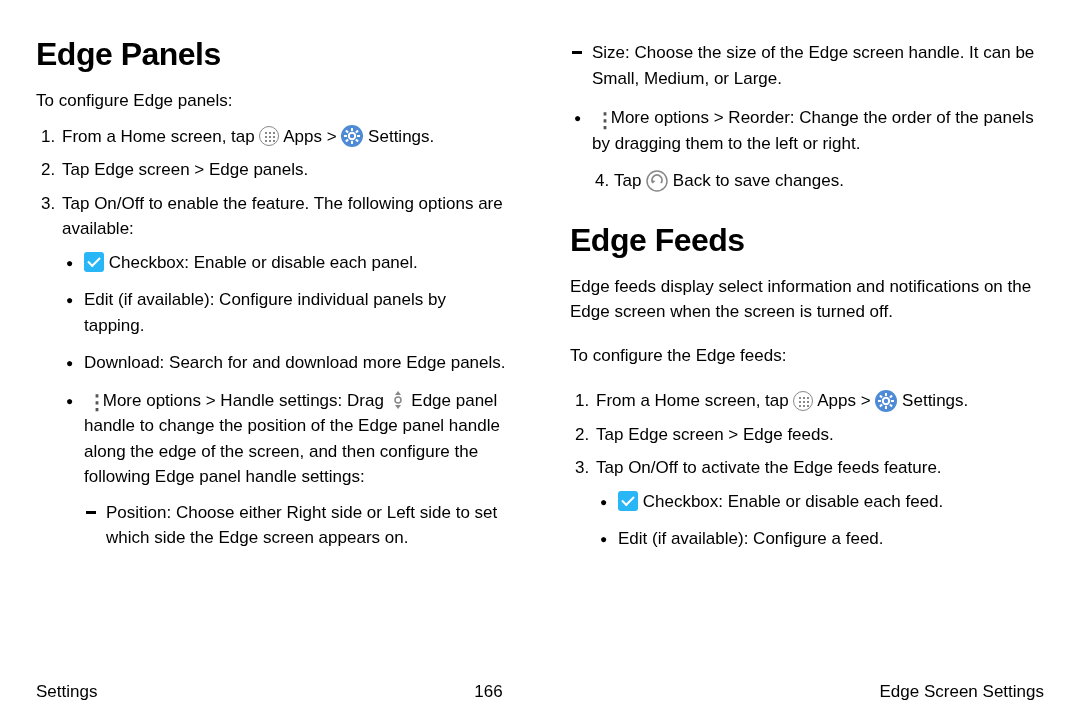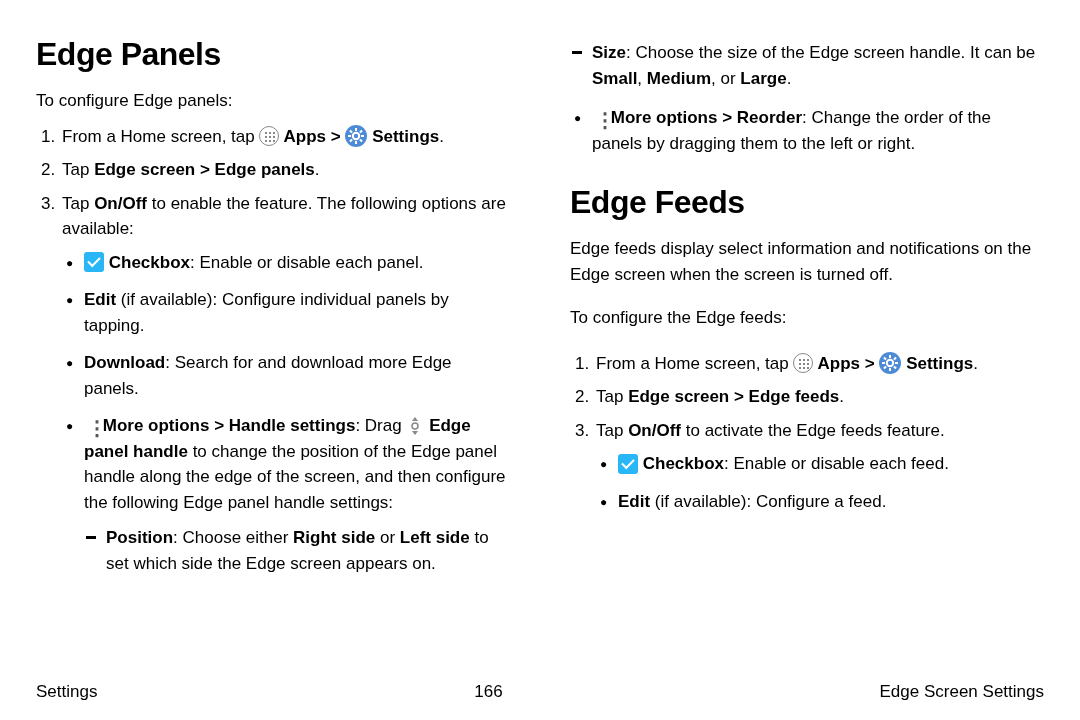--- a/index.html
+++ b/index.html
@@ -67,21 +67,21 @@
   }
   ul.dashes > li::before {
     content: "";
     position: absolute;
     left: 2px;
     top: 11px;
     width: 10px;
     height: 3px;
     background: #000;
   }
-  b { font-weight: 700; }
+  b { font-weight: 400; }
   .icon {
     display: inline-block;
     vertical-align: middle;
     position: relative;
     top: -1px;
   }
   .icon-apps {
     width: 20px; height: 20px;
     border: 1.5px solid #888;
     border-radius: 50%;
@@ -242,20 +242,27 @@
     <ul class="dashes colright-topdashes">
       <li>
         <b>Size</b><span>: Choose the size of the Edge screen handle. It can be </span><b>Small</b><span>, </span><b>Medium</b><span>, or </span><b>Large</b><span>.</span>
       </li>
     </ul>
     <ul class="bullets colright-topbullet">
       <li>
         <span class="icon icon-more"></span><b> More options &gt; Reorder</b><span>: Change the order of the panels by dragging them to the left or right.</span>
       </li>
     </ul>
+    <ol class="colright-ol-cont" start="4">
+      <li>
+        <span>Tap </span><span class="icon icon-back"><svg>
+              <use href="#back-svg"></use>
+            </svg></span><b> Back</b><span> to save changes.</span>
+      </li>
+    </ol>
 
     <h1 class="feeds">Edge Feeds</h1>
     <p style="margin-bottom:18px;">Edge feeds display select information and notifications on the Edge screen when the screen is turned off.</p>
     <p style="margin-bottom:20px;">To configure the Edge feeds:</p>
     <ol class="mainlist">
       <li>
         <span>From a Home screen, tap </span><span class="icon icon-apps"></span><b> Apps &gt; </b><span class="icon icon-gear"><svg>
               <use href="#gear-svg"></use>
             </svg></span><b> Settings</b><span>.</span>
       </li>

